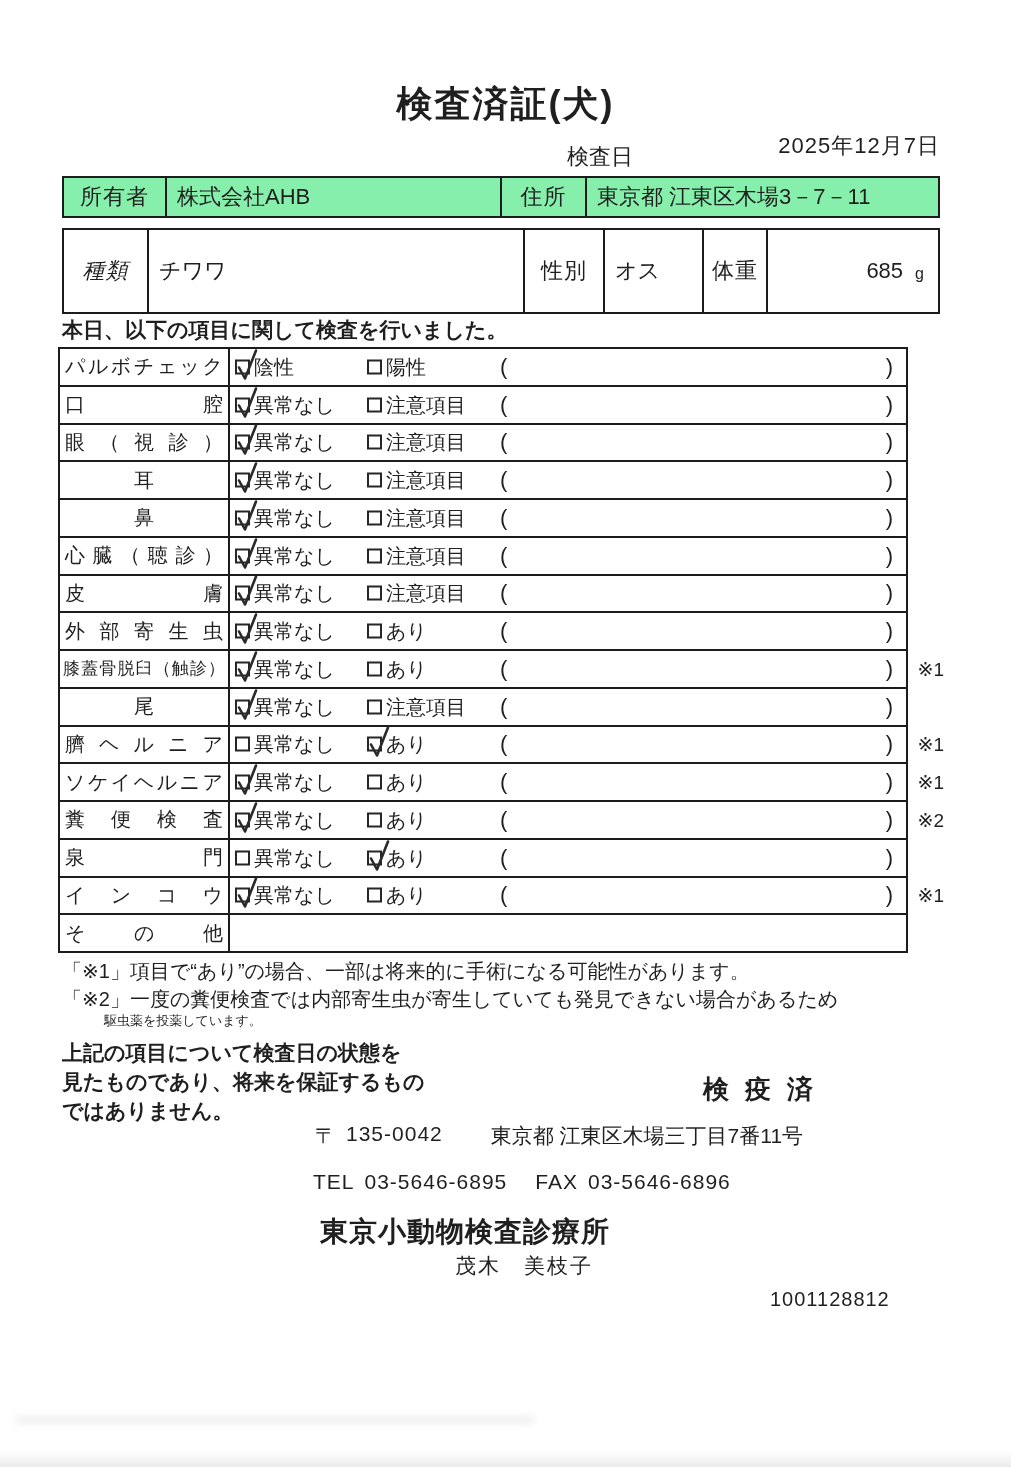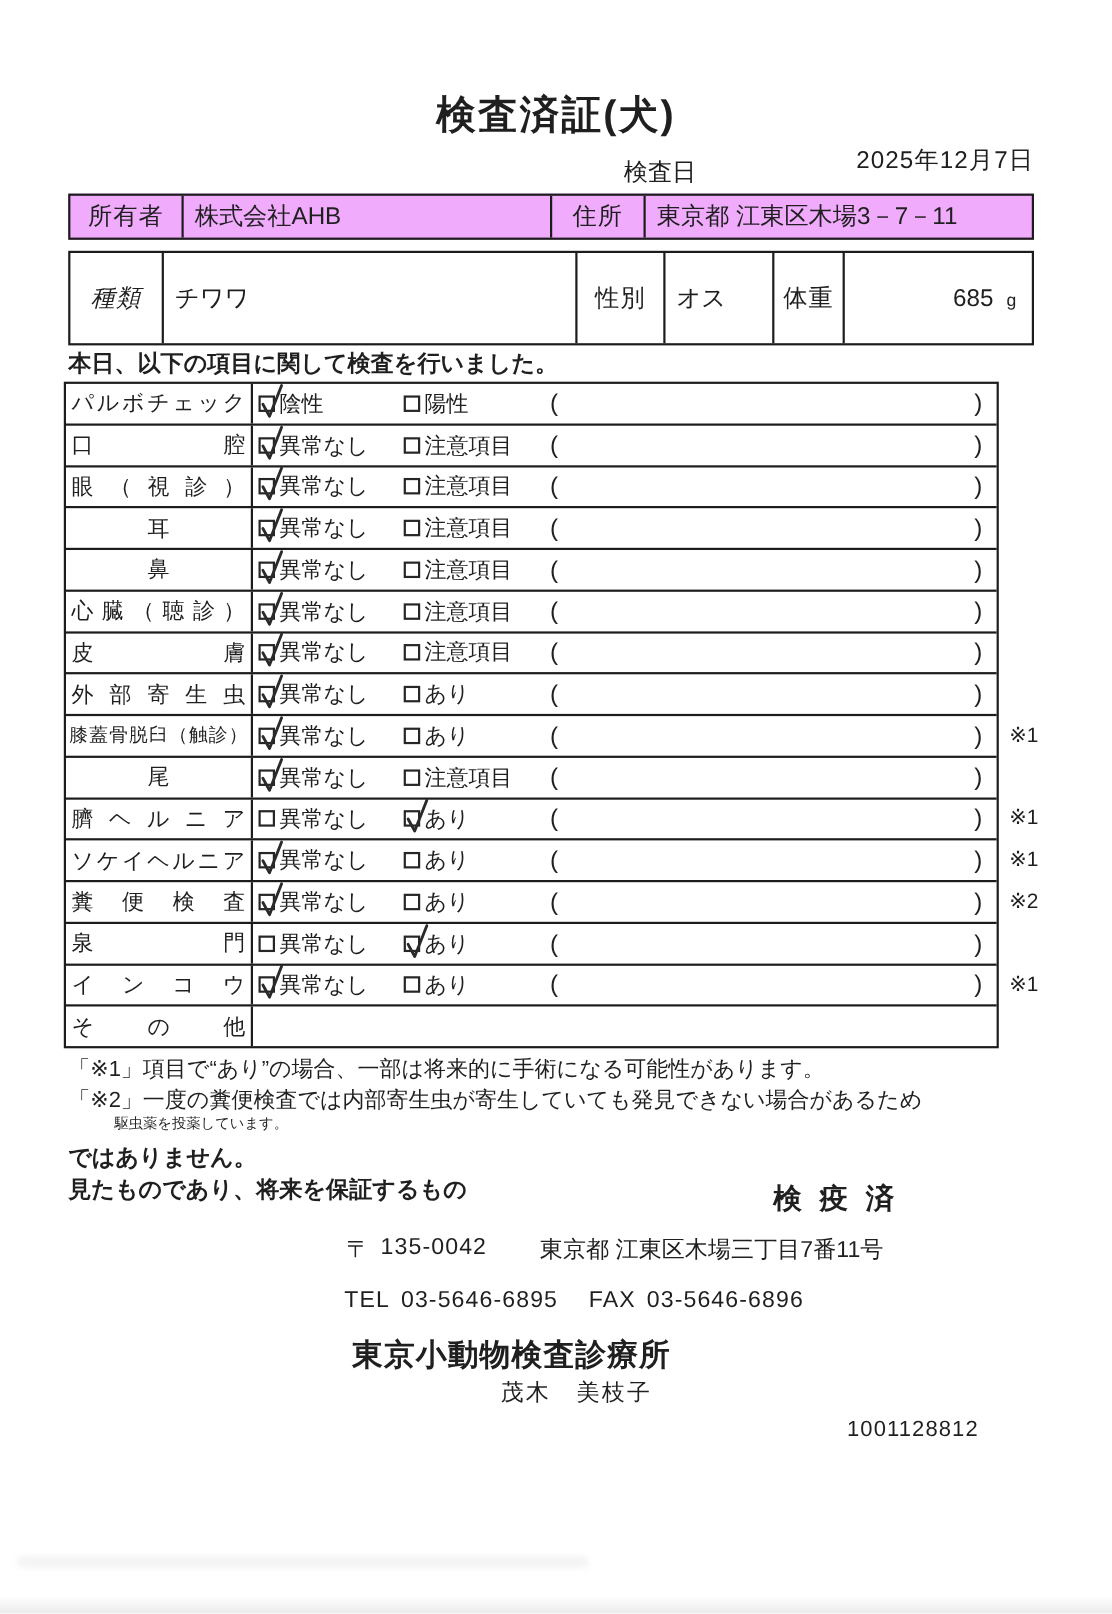--- a/index.html
+++ b/index.html
@@ -15,21 +15,21 @@
   .doc-title {
     left:0; right:0; top:80px; text-align:center;
     font-size:36px; font-weight:700; letter-spacing:2px;
   }
 
   
   .insp-date-label { left:567px; top:142px; font-size:22px; }
   .insp-date-value { right:71px; top:131px; font-size:22px; letter-spacing:1px; }
 
   
-  .hbox { border:2px solid #1c1c1c; display:flex; align-items:stretch; background:#f0abfc; }
+  .hbox { border:2px solid #1c1c1c; display:flex; align-items:stretch; background:#86efac; }
   .owner-box { left:62px; top:176px; width:878px; height:42px; }
   .pet-box-wrap { left:62px; top:228px; width:878px; height:86px; border:2px solid #1c1c1c; display:flex; flex-direction:column; }
   .pet-row { flex:1; display:flex; align-items:stretch; }
   .pet-row + .pet-row { border-top:2px solid #1c1c1c; }
   .hcell { display:flex; align-items:center; font-size:22px; }
   .hcell.lab { justify-content:center; letter-spacing:1px; }
   .hcell.val { padding-left:10px; }
   .bR { border-right:2px solid #1c1c1c; }
   .w-owner { width:103px; }
   .w-ownerval { width:335px; }
@@ -538,22 +538,23 @@
         </div>
         <div class="t-content"></div>
       </div>
     </div>
 
   <div class="abs footnote-1">「※1」項目で“あり”の場合、一部は将来的に手術になる可能性があります。</div>
   <div class="abs footnote-2">「※2」一度の糞便検査では内部寄生虫が寄生していても発見できない場合があるため</div>
   <div class="abs footnote-2b">駆虫薬を投薬しています。</div>
 
   <div class="abs disclaimer">
+    <div>上記の項目について検査日の状態を</div>
+    <div>見たものであり、将来を保証するもの</div>
     <div>ではありません。</div>
-    <div>見たものであり、将来を保証するもの</div>
   </div>
 
   <div class="abs stamp">検疫済</div>
 
   <div class="abs postal-line">
     <span class="postal-mark">〒</span>
     <span class="postal-code">135-0042</span>
     <span class="postal-addr">東京都 江東区木場三丁目7番11号</span>
   </div>
 

